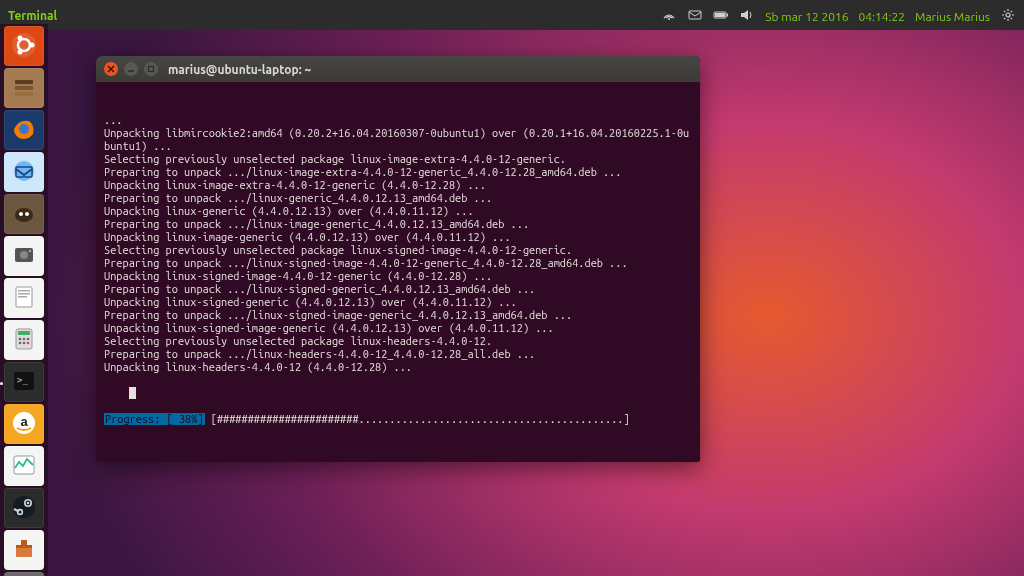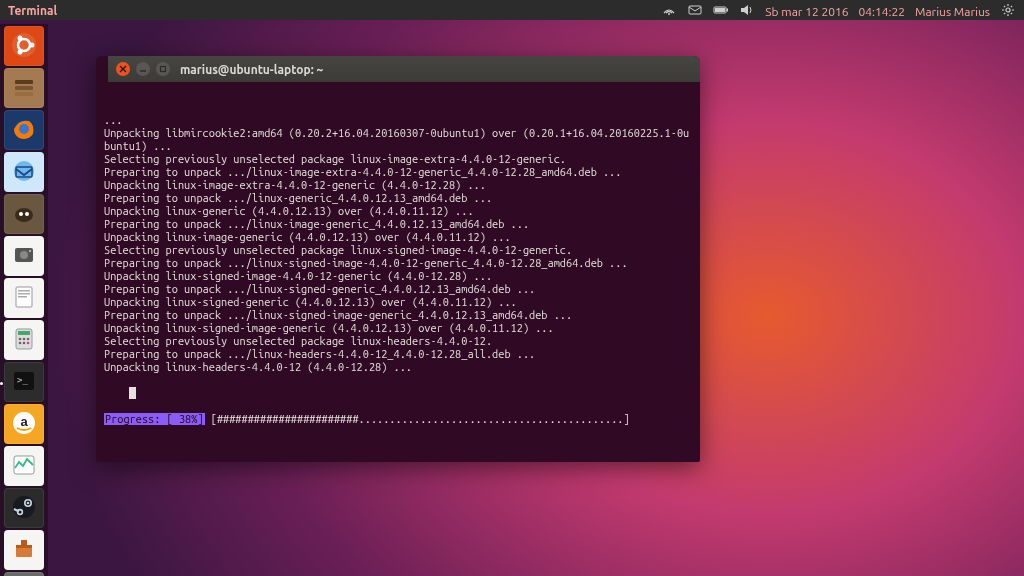--- a/index.html
+++ b/index.html
@@ -2,22 +2,22 @@
 <html><head>
   <meta charset="utf-8">
   <style>
     * { margin: 0; padding: 0; box-sizing: border-box; }
     html, body { width: 1024px; height: 576px; overflow: hidden; font-family: Ubuntu, sans-serif; }
     body {
       background: radial-gradient(ellipse 900px 700px at 75% 55%, #e65a2e 0%, #c33a6f 28%, #6a1f56 58%, #3a1640 80%);
       position: relative;
     }
     .topbar {
-      position: absolute; top: 0; left: 0; right: 0; height: 20px;
-      background: #2c2c2c; color: #fca5a5;
+      position: absolute; top: 0; left: 0; right: 0; height: 30px;
+      background: #2c2c2c; color: #84cc16;
       display: flex; align-items: center; padding: 0 8px;
       font-size: 12px;
     }
     .topbar .left { flex: 0 0 auto; font-weight: bold; }
     .topbar .spacer { flex: 1; }
     .topbar .right { display: flex; align-items: flex-end; gap: 10px; }
     .topbar .icon { display: inline-flex; align-items: center; justify-content: center; width: 16px; height: 16px; }
     .topbar svg { display: block; }
 
     .launcher {
@@ -44,38 +44,38 @@
     .terminal-window {
       position: absolute; top: 56px; left: 96px; width: 604px;
       background: #300a24; color: #eee;
       border-radius: 6px 6px 2px 2px;
       box-shadow: 0 6px 24px rgba(0,0,0,0.5);
       overflow: hidden;
     }
     .term-titlebar {
       height: 26px; background: linear-gradient(#464542, #3c3b37);
       display: flex; align-items: center; padding: 0 8px; gap: 6px;
-      color: #dcdad5; font-weight: bold; font-size: 12px; margin-left: 12px;
+      color: #dcdad5; font-weight: bold; font-size: 12px;
     }
     .tb-btn { width: 14px; height: 14px; border-radius: 50%; display: inline-flex; align-items: center; justify-content: center; background:#595753; font-size:9px; color:#2b2b28;}
     .tb-close { background: #e95420; }
     .term-body {
       padding: 6px 8px 10px;
       font-family: "Ubuntu Mono", Menlo, Consolas, monospace;
       font-size: 11px; line-height: 13px; color: #e6e1dc;
       white-space: pre-wrap; word-break: break-all;
     }
     .watermark {
       position: absolute; top: 64px; left: 110px;
       color: rgba(200,190,200,0.35);
       font-size: 15px; font-weight: 300; letter-spacing: 1px;
       pointer-events: none;
       font-family: Arial, sans-serif;
     }
-    .progress-label { background: #8b5cf6; color: #1a0613; padding: 0 1px; }
+    .progress-label { background: #0369a1; color: #1a0613; padding: 0 1px; }
     .progress-bar { color: #e6e1dc; }
     .cursor-block { display:inline-block; width:7px; height:12px; background:#e6e1dc; vertical-align: text-bottom; }
   </style>
 </head>
 <body>
 
 <div class="topbar">
   <span class="left">Terminal</span>
   <span class="spacer"></span>
   <div class="right">

